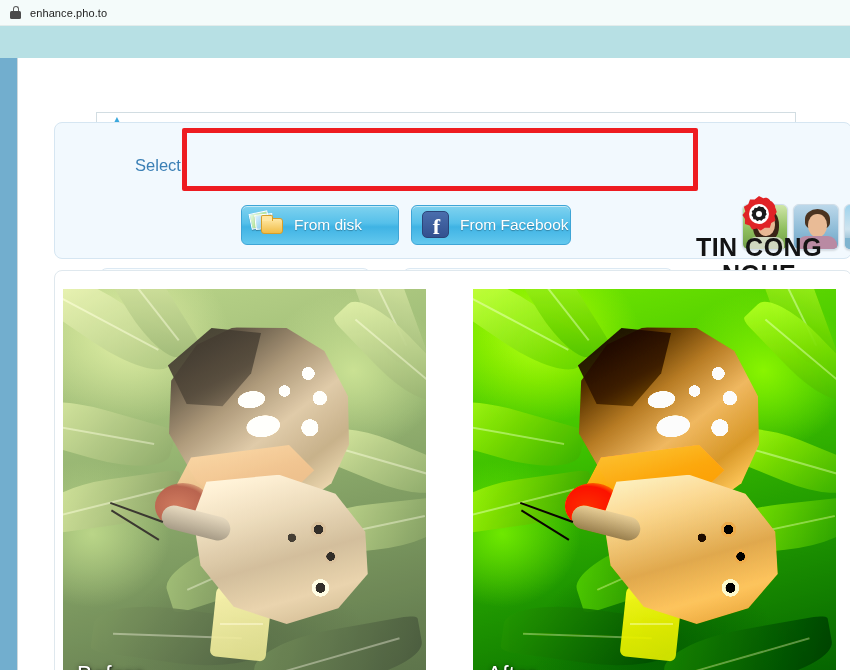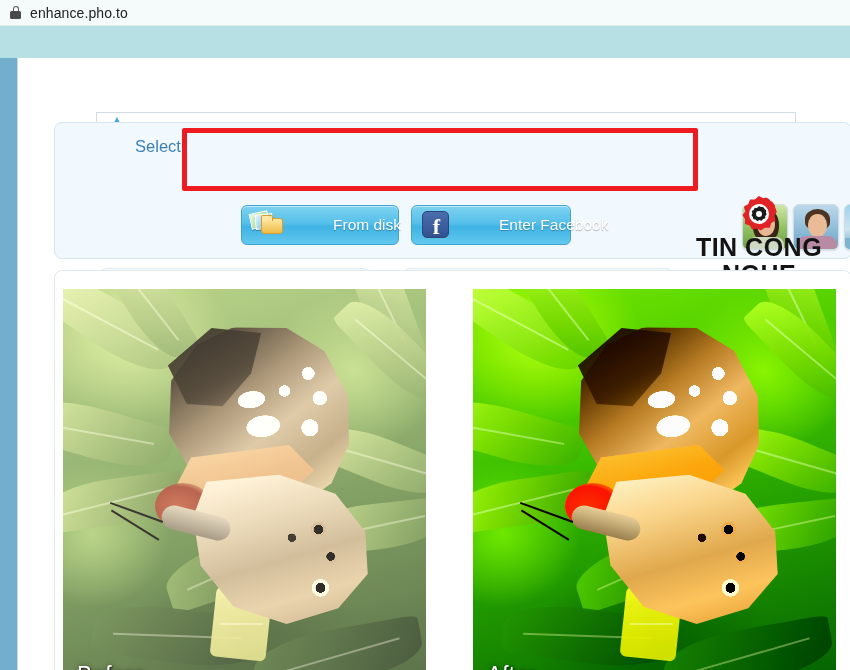--- a/index.html
+++ b/index.html
@@ -23,21 +23,21 @@
   #lock-icon { width: 11px; height: 13px; position: relative; margin-right: 9px; flex: none; }
   #lock-icon .shackle {
     position: absolute; left: 2.5px; top: 0; width: 6px; height: 7px;
     border: 1.6px solid #5a5a5a; border-bottom: none;
     border-radius: 3px 3px 0 0;
   }
   #lock-icon .body {
     position: absolute; left: 0; bottom: 0; width: 11px; height: 8px;
     background: #4a4a4a; border-radius: 1.5px;
   }
-  #url-text { font-size: 14px; color: #222; letter-spacing: .1px; }
+  #url-text { font-size: 11px; color: #222; letter-spacing: .1px; }
 
   
   #teal-band {
     position: absolute; left: 0; top: 26px;
     width: 850px; height: 32px;
     background: #b7e0e4;
   }
 
   
   #left-gutter {
@@ -77,21 +77,21 @@
   
   #upload-panel {
     position: absolute; left: 36px; top: 64px;
     width: 798px; height: 137px;
     background: #f2f9fe;
     border: 1px solid #d6e6f2;
     border-radius: 8px;
   }
 
   #select-photo-label {
-    position: absolute; left: 48px; top: 12px;
+    position: absolute; left: 48px; top: 31px;
     width: 110px;
     text-align: center;
     font-size: 16.5px; line-height: 22px;
     color: #3a7fb5;
   }
 
   
   #red-highlight {
     position: absolute; left: 164px; top: 70px;
     width: 516px; height: 63px;
@@ -110,21 +110,20 @@
   .pbtn {
     height: 40px;
     border-radius: 6px;
     border: 1px solid #3ea5d6;
     background: linear-gradient(180deg,#7fd2ef 0%, #55c0ea 45%, #3fb3e4 55%, #63c8ee 100%);
     box-shadow: inset 0 1px 0 rgba(255,255,255,.55);
     display: flex; align-items: center;
     padding: 0 14px 0 8px;
     cursor: pointer;
     position: relative;
-    gap: 39px;
   }
   .pbtn .label {
     color: #ffffff;
     font-size: 15.5px;
     text-shadow: 0 1px 1px rgba(0,0,0,.30);
     white-space: nowrap;
     margin-left: 8px;
   }
   #btn-from-disk { width: 158px; }
   #btn-enter-url { width: 160px; }
@@ -432,21 +431,21 @@
         <span class="label">From disk</span>
       </div>
 
 
       <div class="pbtn" id="btn-from-facebook">
         <span class="icon-wrap">
           <span class="ico-fb">
               <span class="f">f</span>
             </span>
         </span>
-        <span class="label">Enter Facebook</span>
+        <span class="label">From Facebook</span>
       </div>
     </div>
 
     <div class="info-strip" id="info-left">
       <span class="arrow-l"></span>
       <span class="info-text">Your uploaded photos will be automatically listed here (valid for 12 hours).</span>
       <span class="info-i">i</span>
       <span class="arrow-r"></span>
     </div>
 

